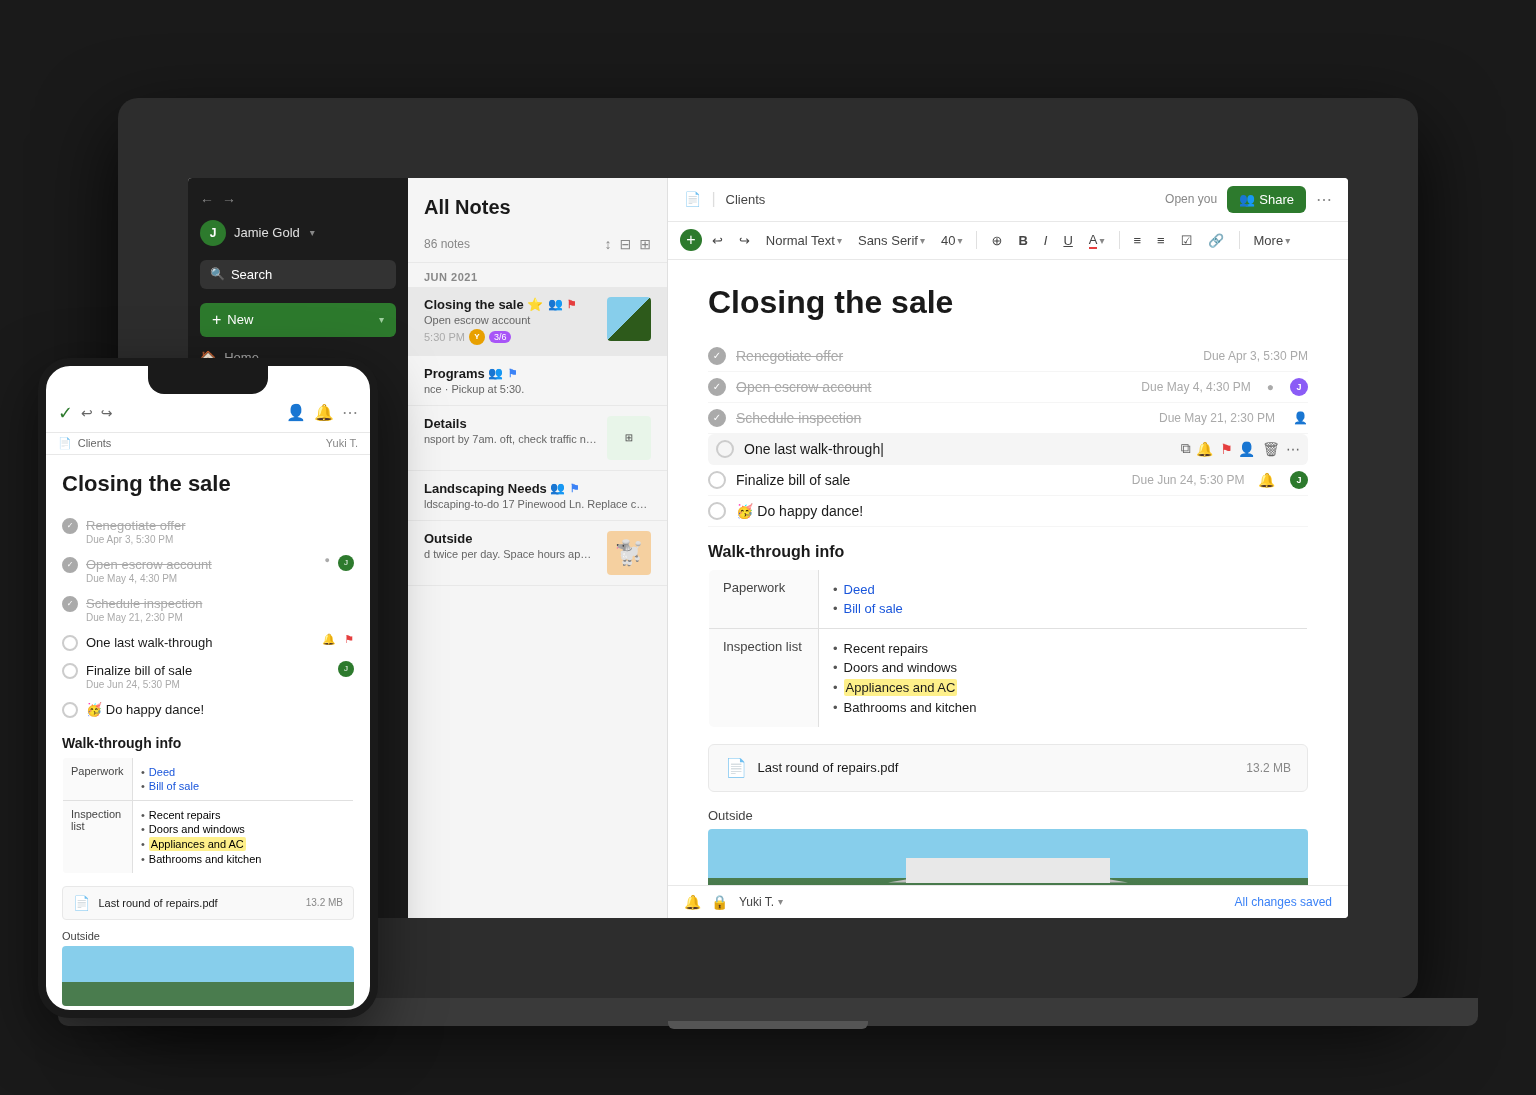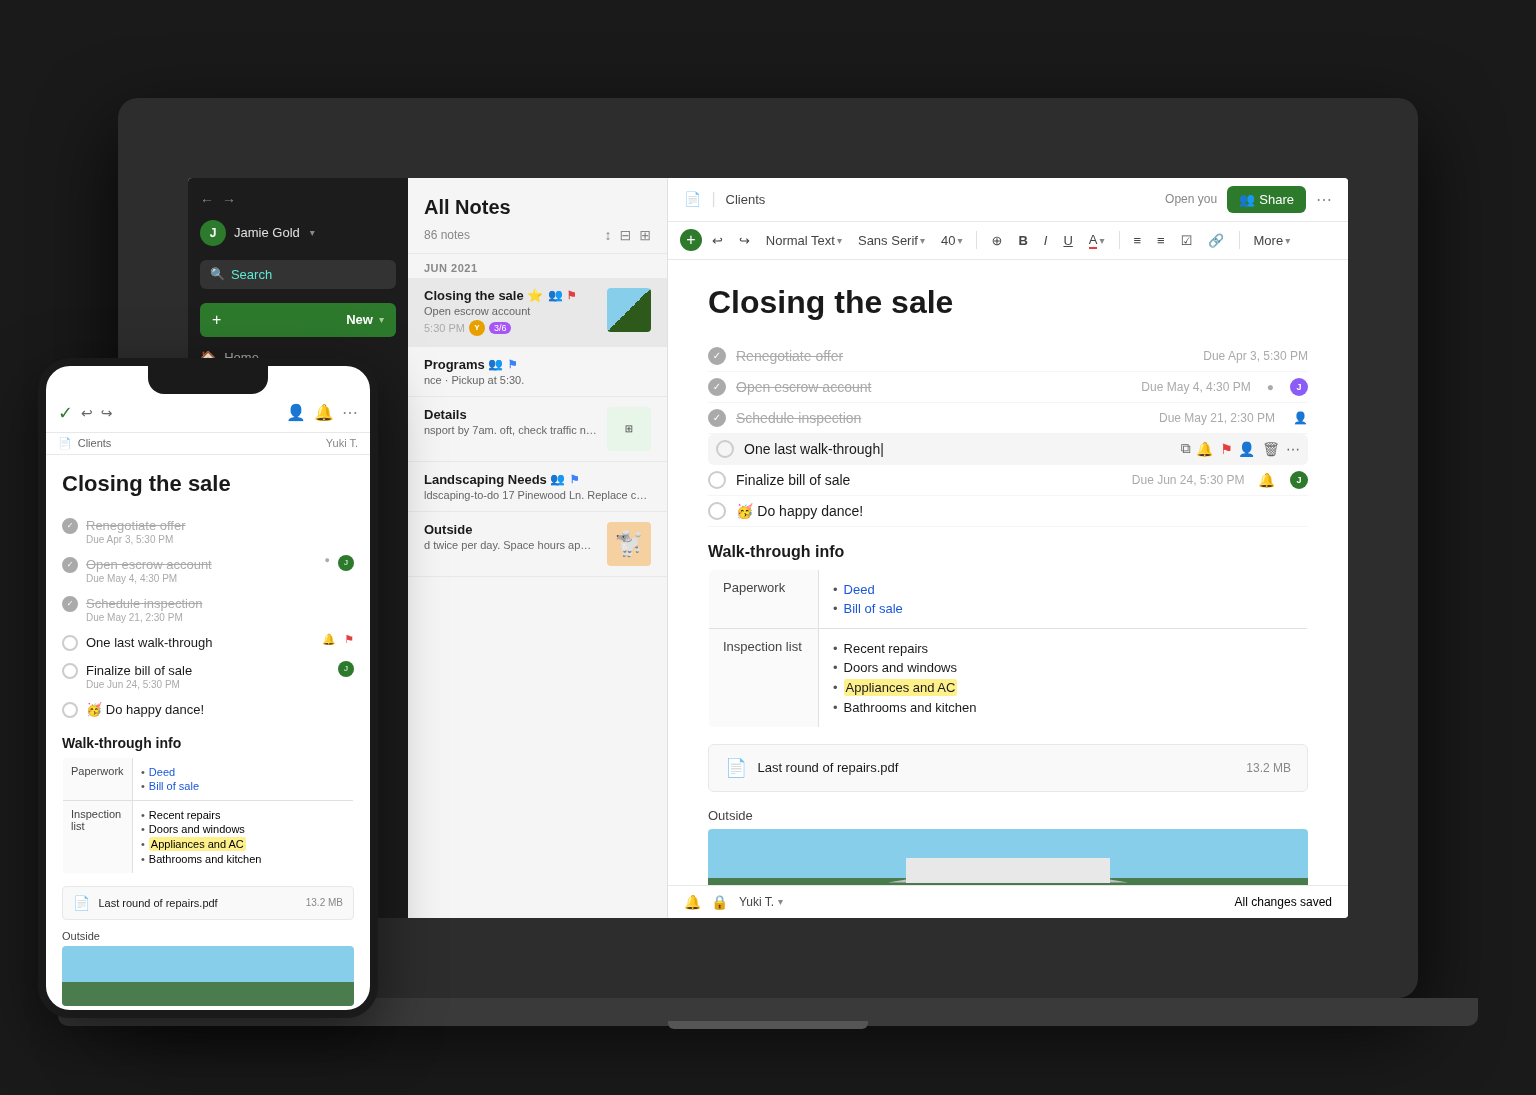--- a/index.html
+++ b/index.html
@@ -113,44 +113,43 @@
       display: flex;
       align-items: center;
       gap: 6px;
       cursor: pointer;
     }
     .search-icon-small {
       color: #888;
       font-size: 12px;
     }
     .search-label {
-      color: #5eead4;
+      color: #ffffff;
       font-size: 13px;
     }
     .sidebar-new-btn {
       margin: 6px 12px;
       background: #2d7a2d;
       border-radius: 6px;
       padding: 8px 12px;
       display: flex;
       align-items: center;
       gap: 6px;
       cursor: pointer;
     }
     .new-plus {
       color: white;
       font-size: 16px;
       font-weight: 300;
     }
     .new-label {
       color: white;
       font-size: 13px;
-      font-weight: 700;
+      font-weight: 400;
       flex: 1;
-      text-align: right;
     }
     .new-chevron {
       color: #a0d0a0;
       font-size: 10px;
     }
     .sidebar-item {
       padding: 7px 12px;
       display: flex;
       align-items: center;
       gap: 8px;
@@ -170,21 +169,21 @@
       flex-shrink: 0;
     }
     .notes-header {
       padding: 18px 16px 10px;
       border-bottom: 1px solid #e8e8e8;
     }
     .notes-title {
       font-size: 20px;
       font-weight: 700;
       color: #1a1a1a;
-      margin-bottom: 8px;
+      margin-bottom: 17px;
     }
     .notes-meta {
       display: flex;
       align-items: center;
       justify-content: space-between;
     }
     .notes-count {
       font-size: 12px;
       color: #888;
     }
@@ -591,21 +590,21 @@
     .footer-user {
       display: flex;
       align-items: center;
       gap: 4px;
       font-size: 12px;
       color: #444;
       cursor: pointer;
     }
     .footer-status {
       font-size: 12px;
-      color: #000000;
+      color: #3b82f6;
       margin-left: auto;
     }
 
     
     .phone-overlay {
       position: absolute;
       left: -80px;
       bottom: -20px;
       width: 340px;
       height: 660px;

